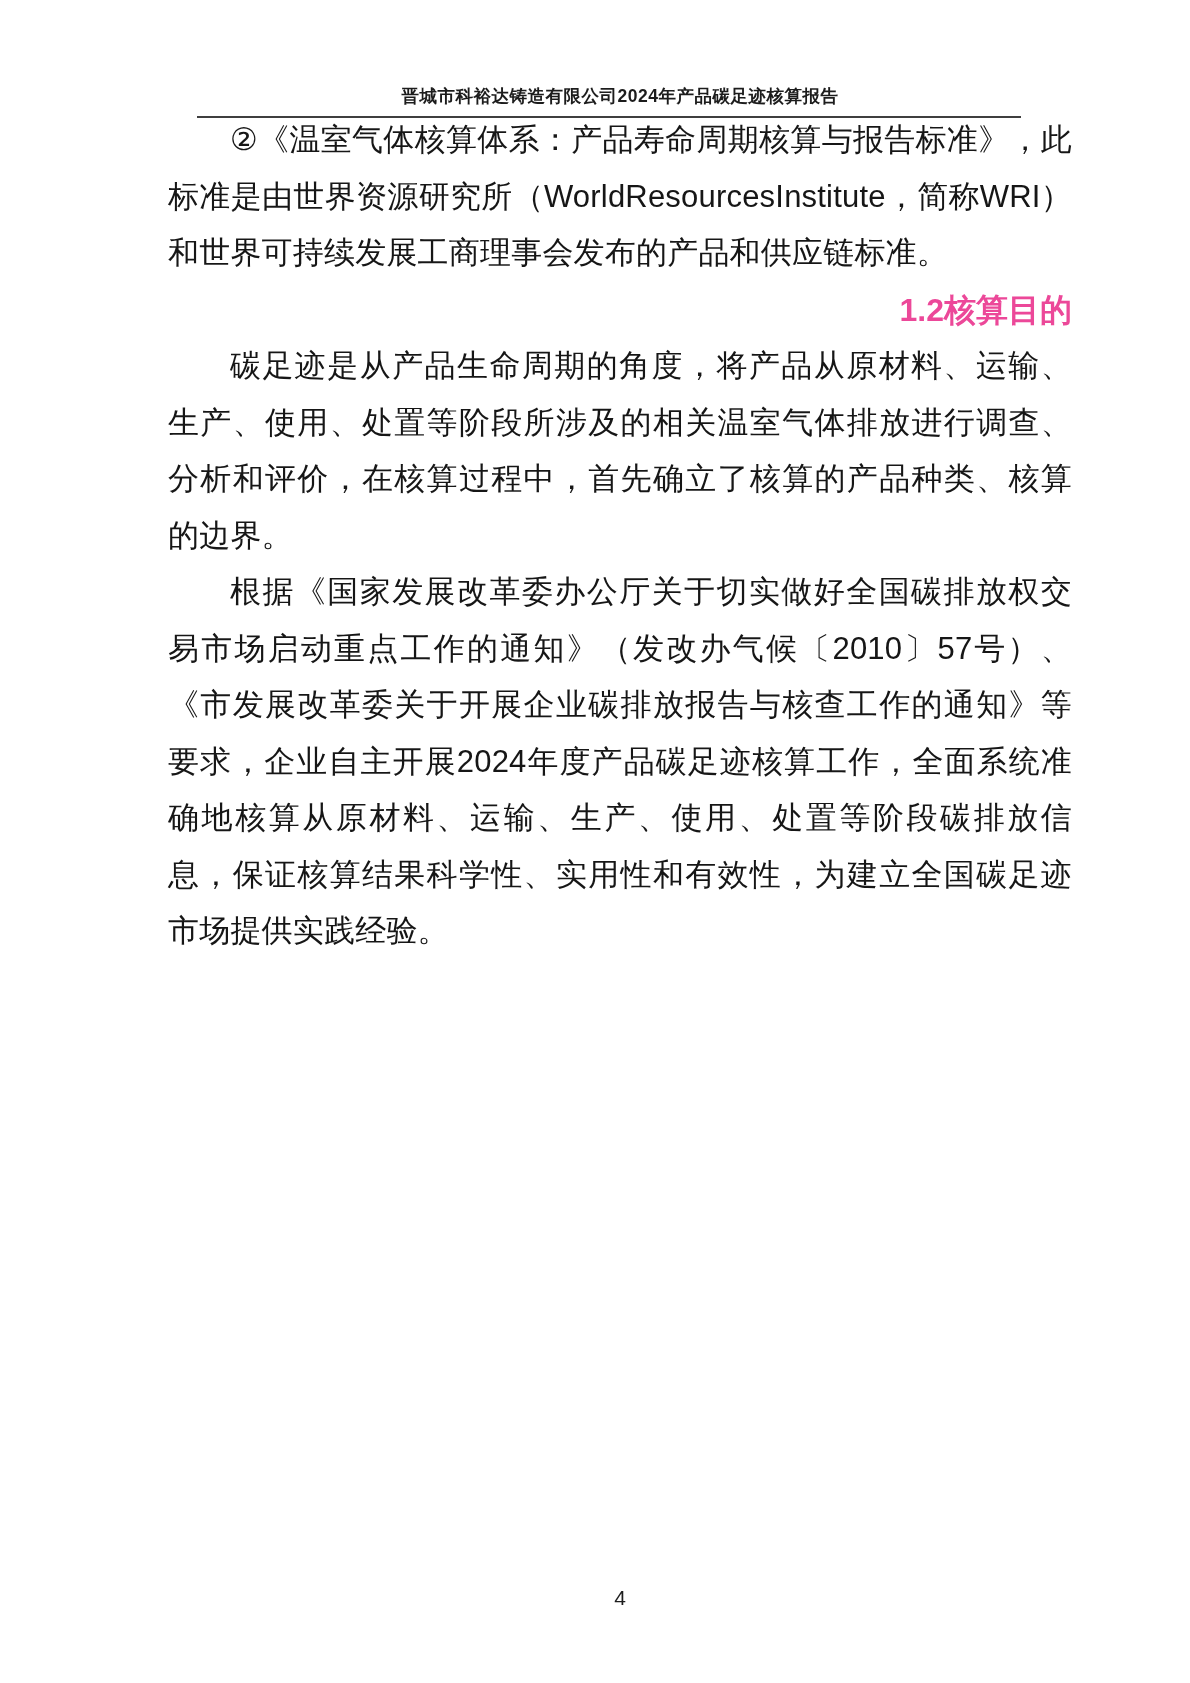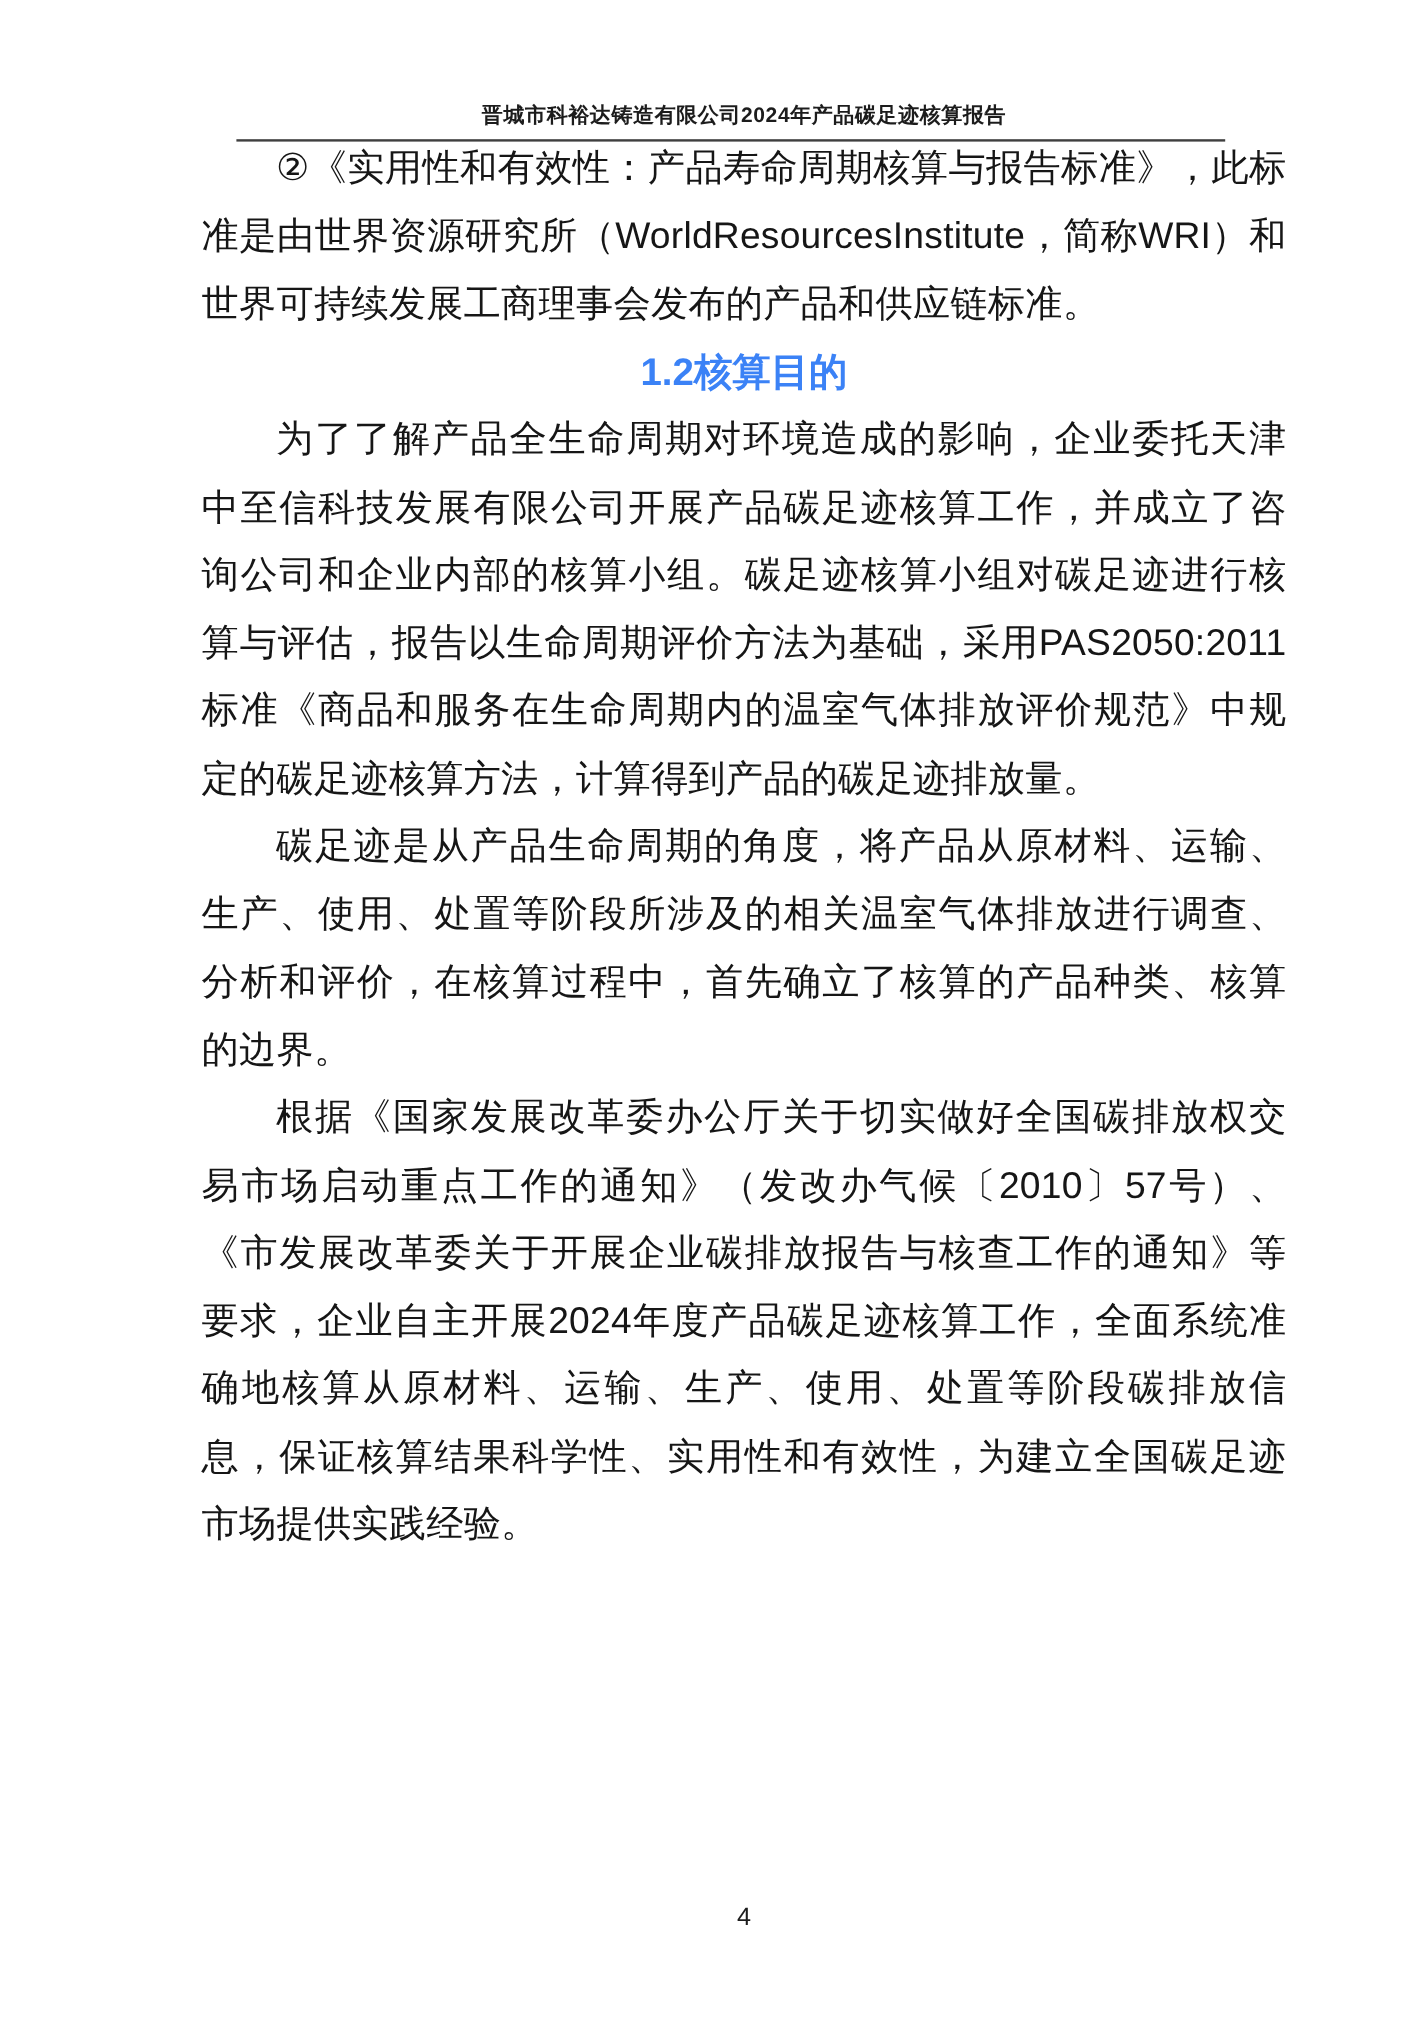--- a/index.html
+++ b/index.html
@@ -58,23 +58,23 @@
     font-weight: 400;
     color: #161616;
     letter-spacing: 0.2px;
     word-break: break-word;
   }
   .doc-body h2.section-heading {
     margin: 0;
     font-size: 32px;
     line-height: 56.5px;
     font-weight: 700;
-    text-align: center;
+    text-align: right;
     text-indent: 0;
-    color: #3b82f6;
+    color: #ec4899;
   }
   
   .page-footer {
     position: absolute;
     top: 1586px;
     left: 168px;
     width: 904px;
     text-align: center;
   }
   .page-number {
@@ -87,23 +87,22 @@
 
 <div class="page">
 
   <div class="page-header">
     <span class="report-title">晋城市科裕达铸造有限公司2024年产品碳足迹核算报告</span>
   </div>
 
   <div class="header-rule"></div>
 
   <div class="doc-body">
-    <p>②《实用性和有效性：产品寿命周期核算与报告标准》，此标准是由世界资源研究所（WorldResourcesInstitute，简称WRI）和世界可持续发展工商理事会发布的产品和供应链标准。</p>
+    <p>②《温室气体核算体系：产品寿命周期核算与报告标准》，此标准是由世界资源研究所（WorldResourcesInstitute，简称WRI）和世界可持续发展工商理事会发布的产品和供应链标准。</p>
     <h2 class="section-heading">1.2核算目的</h2>
-    <p>为了了解产品全生命周期对环境造成的影响，企业委托天津中至信科技发展有限公司开展产品碳足迹核算工作，并成立了咨询公司和企业内部的核算小组。碳足迹核算小组对碳足迹进行核算与评估，报告以生命周期评价方法为基础，采用PAS2050:2011标准《商品和服务在生命周期内的温室气体排放评价规范》中规定的碳足迹核算方法，计算得到产品的碳足迹排放量。</p>
     <p>碳足迹是从产品生命周期的角度，将产品从原材料、运输、生产、使用、处置等阶段所涉及的相关温室气体排放进行调查、分析和评价，在核算过程中，首先确立了核算的产品种类、核算的边界。</p>
     <p>根据《国家发展改革委办公厅关于切实做好全国碳排放权交易市场启动重点工作的通知》（发改办气候〔2010〕57号）、《市发展改革委关于开展企业碳排放报告与核查工作的通知》等要求，企业自主开展2024年度产品碳足迹核算工作，全面系统准确地核算从原材料、运输、生产、使用、处置等阶段碳排放信息，保证核算结果科学性、实用性和有效性，为建立全国碳足迹市场提供实践经验。</p>
   </div>
 
   <div class="page-footer">
     <span class="page-number">4</span>
   </div>
 
 </div>
 

